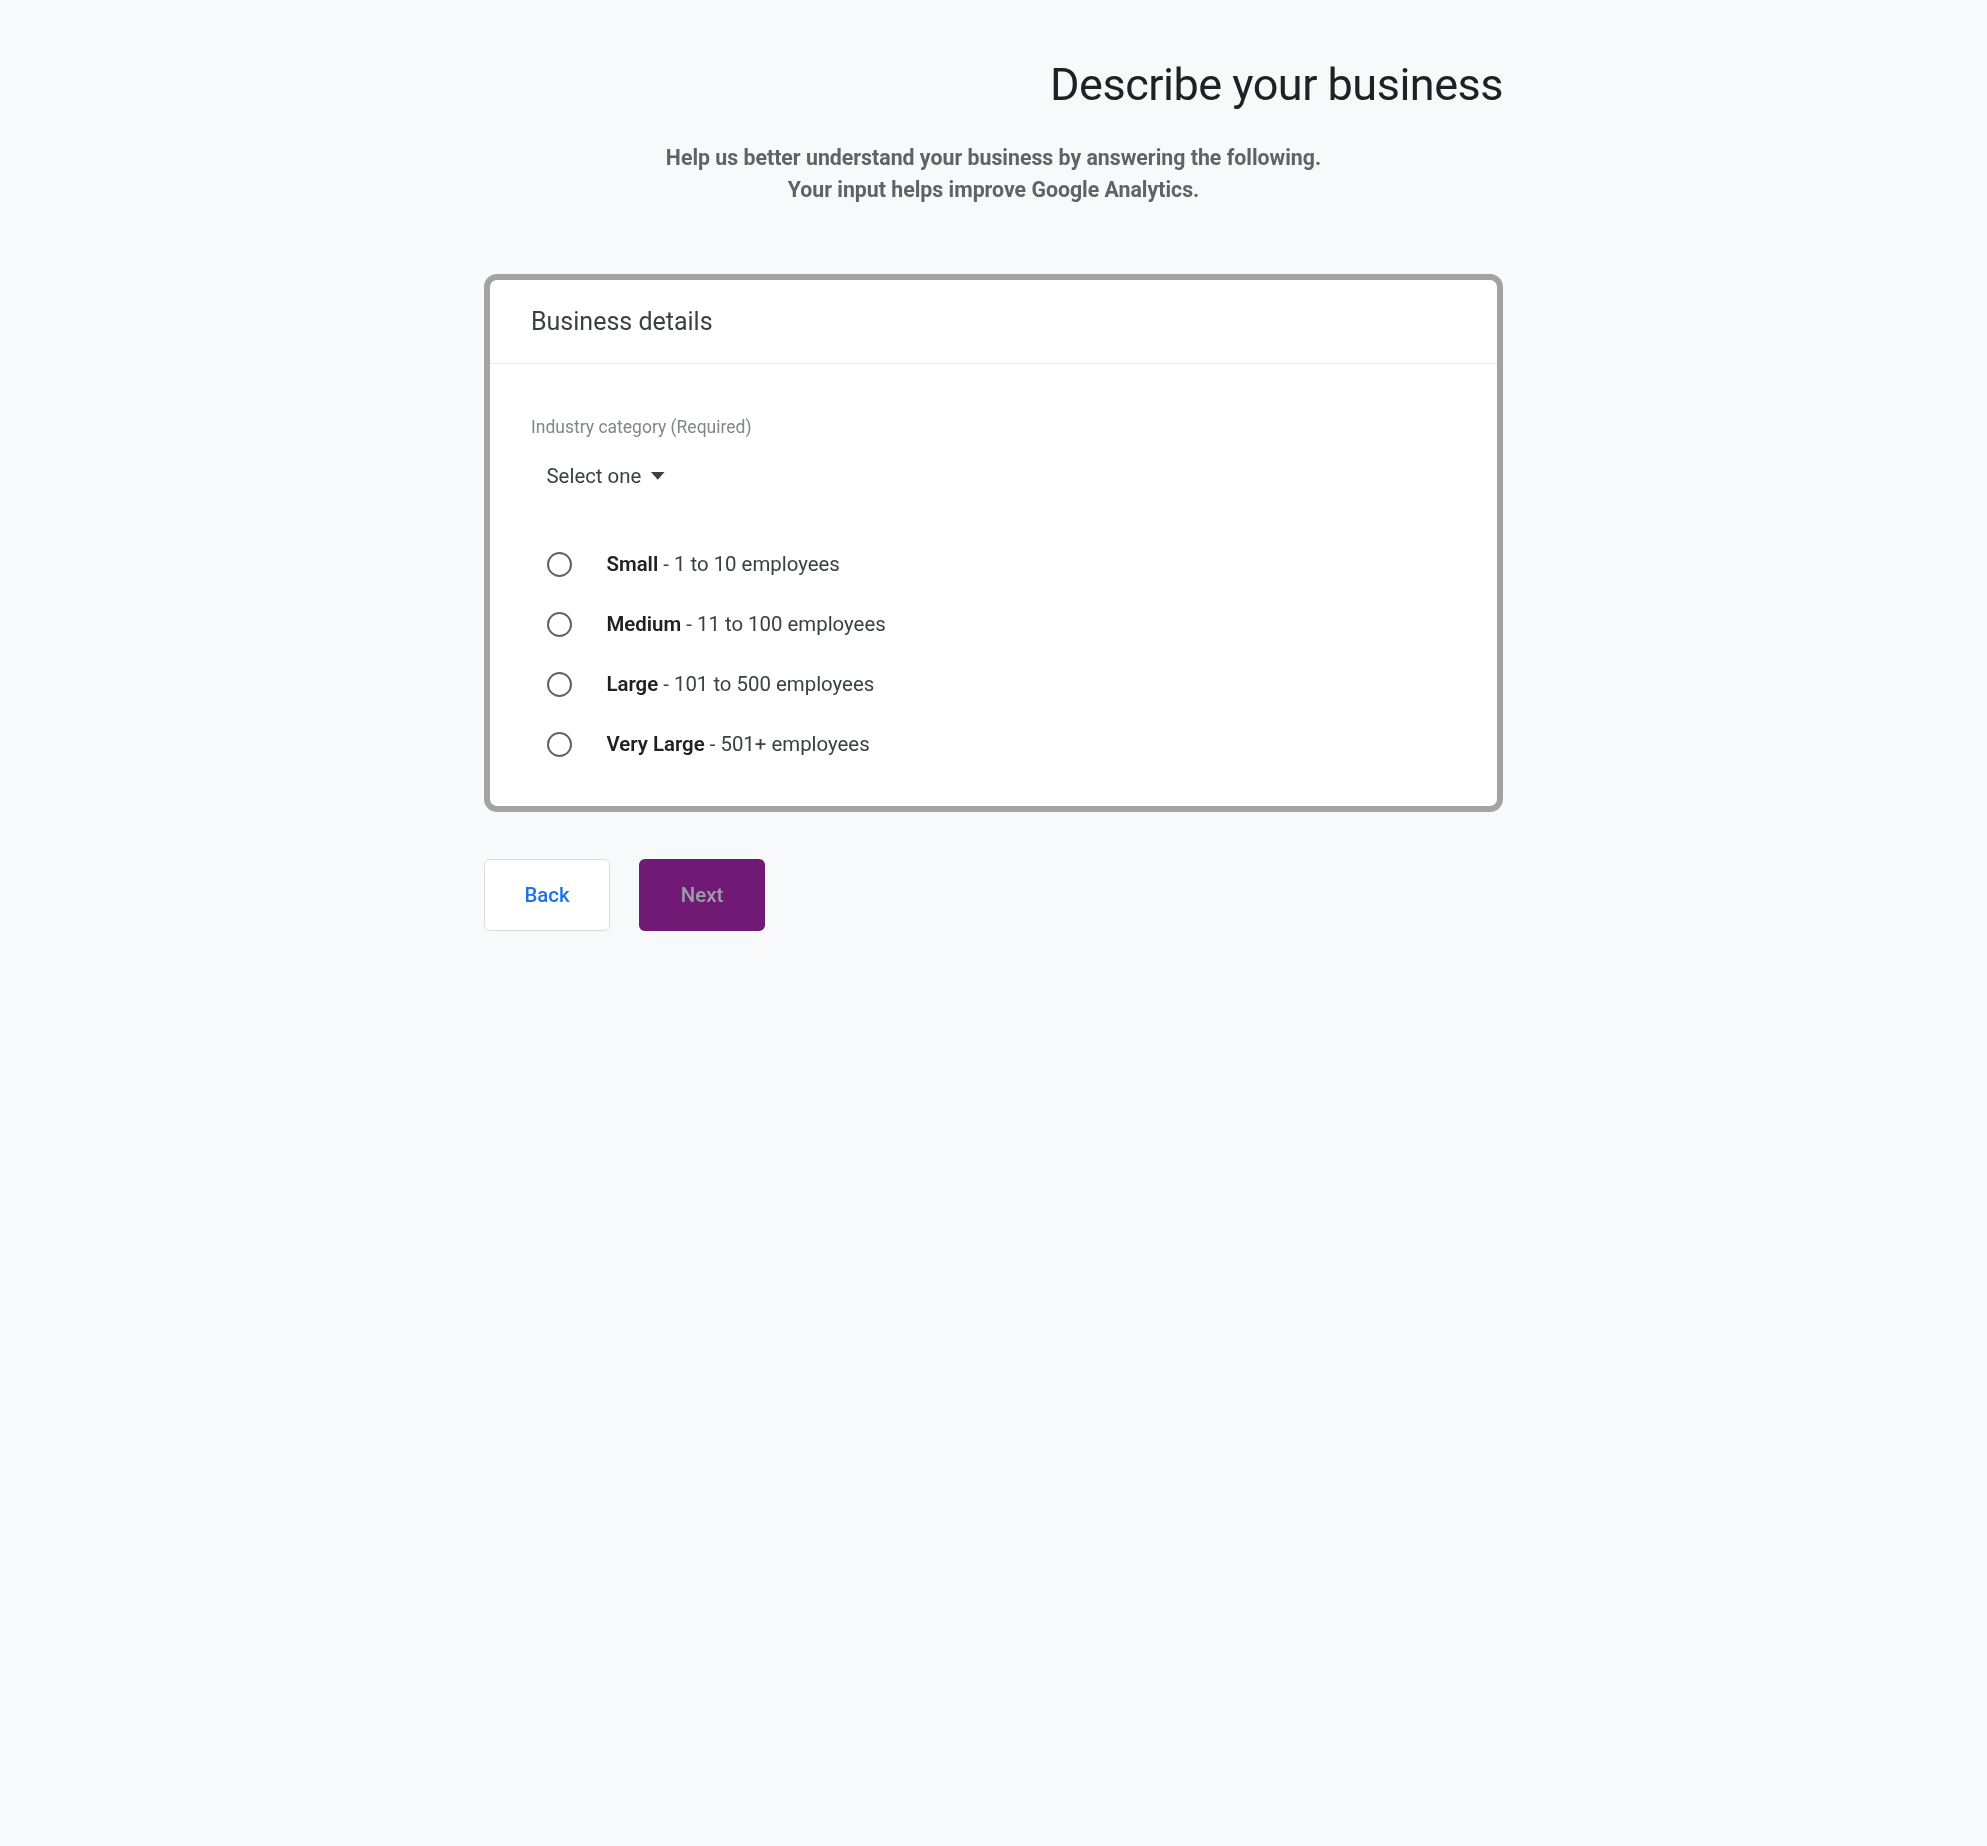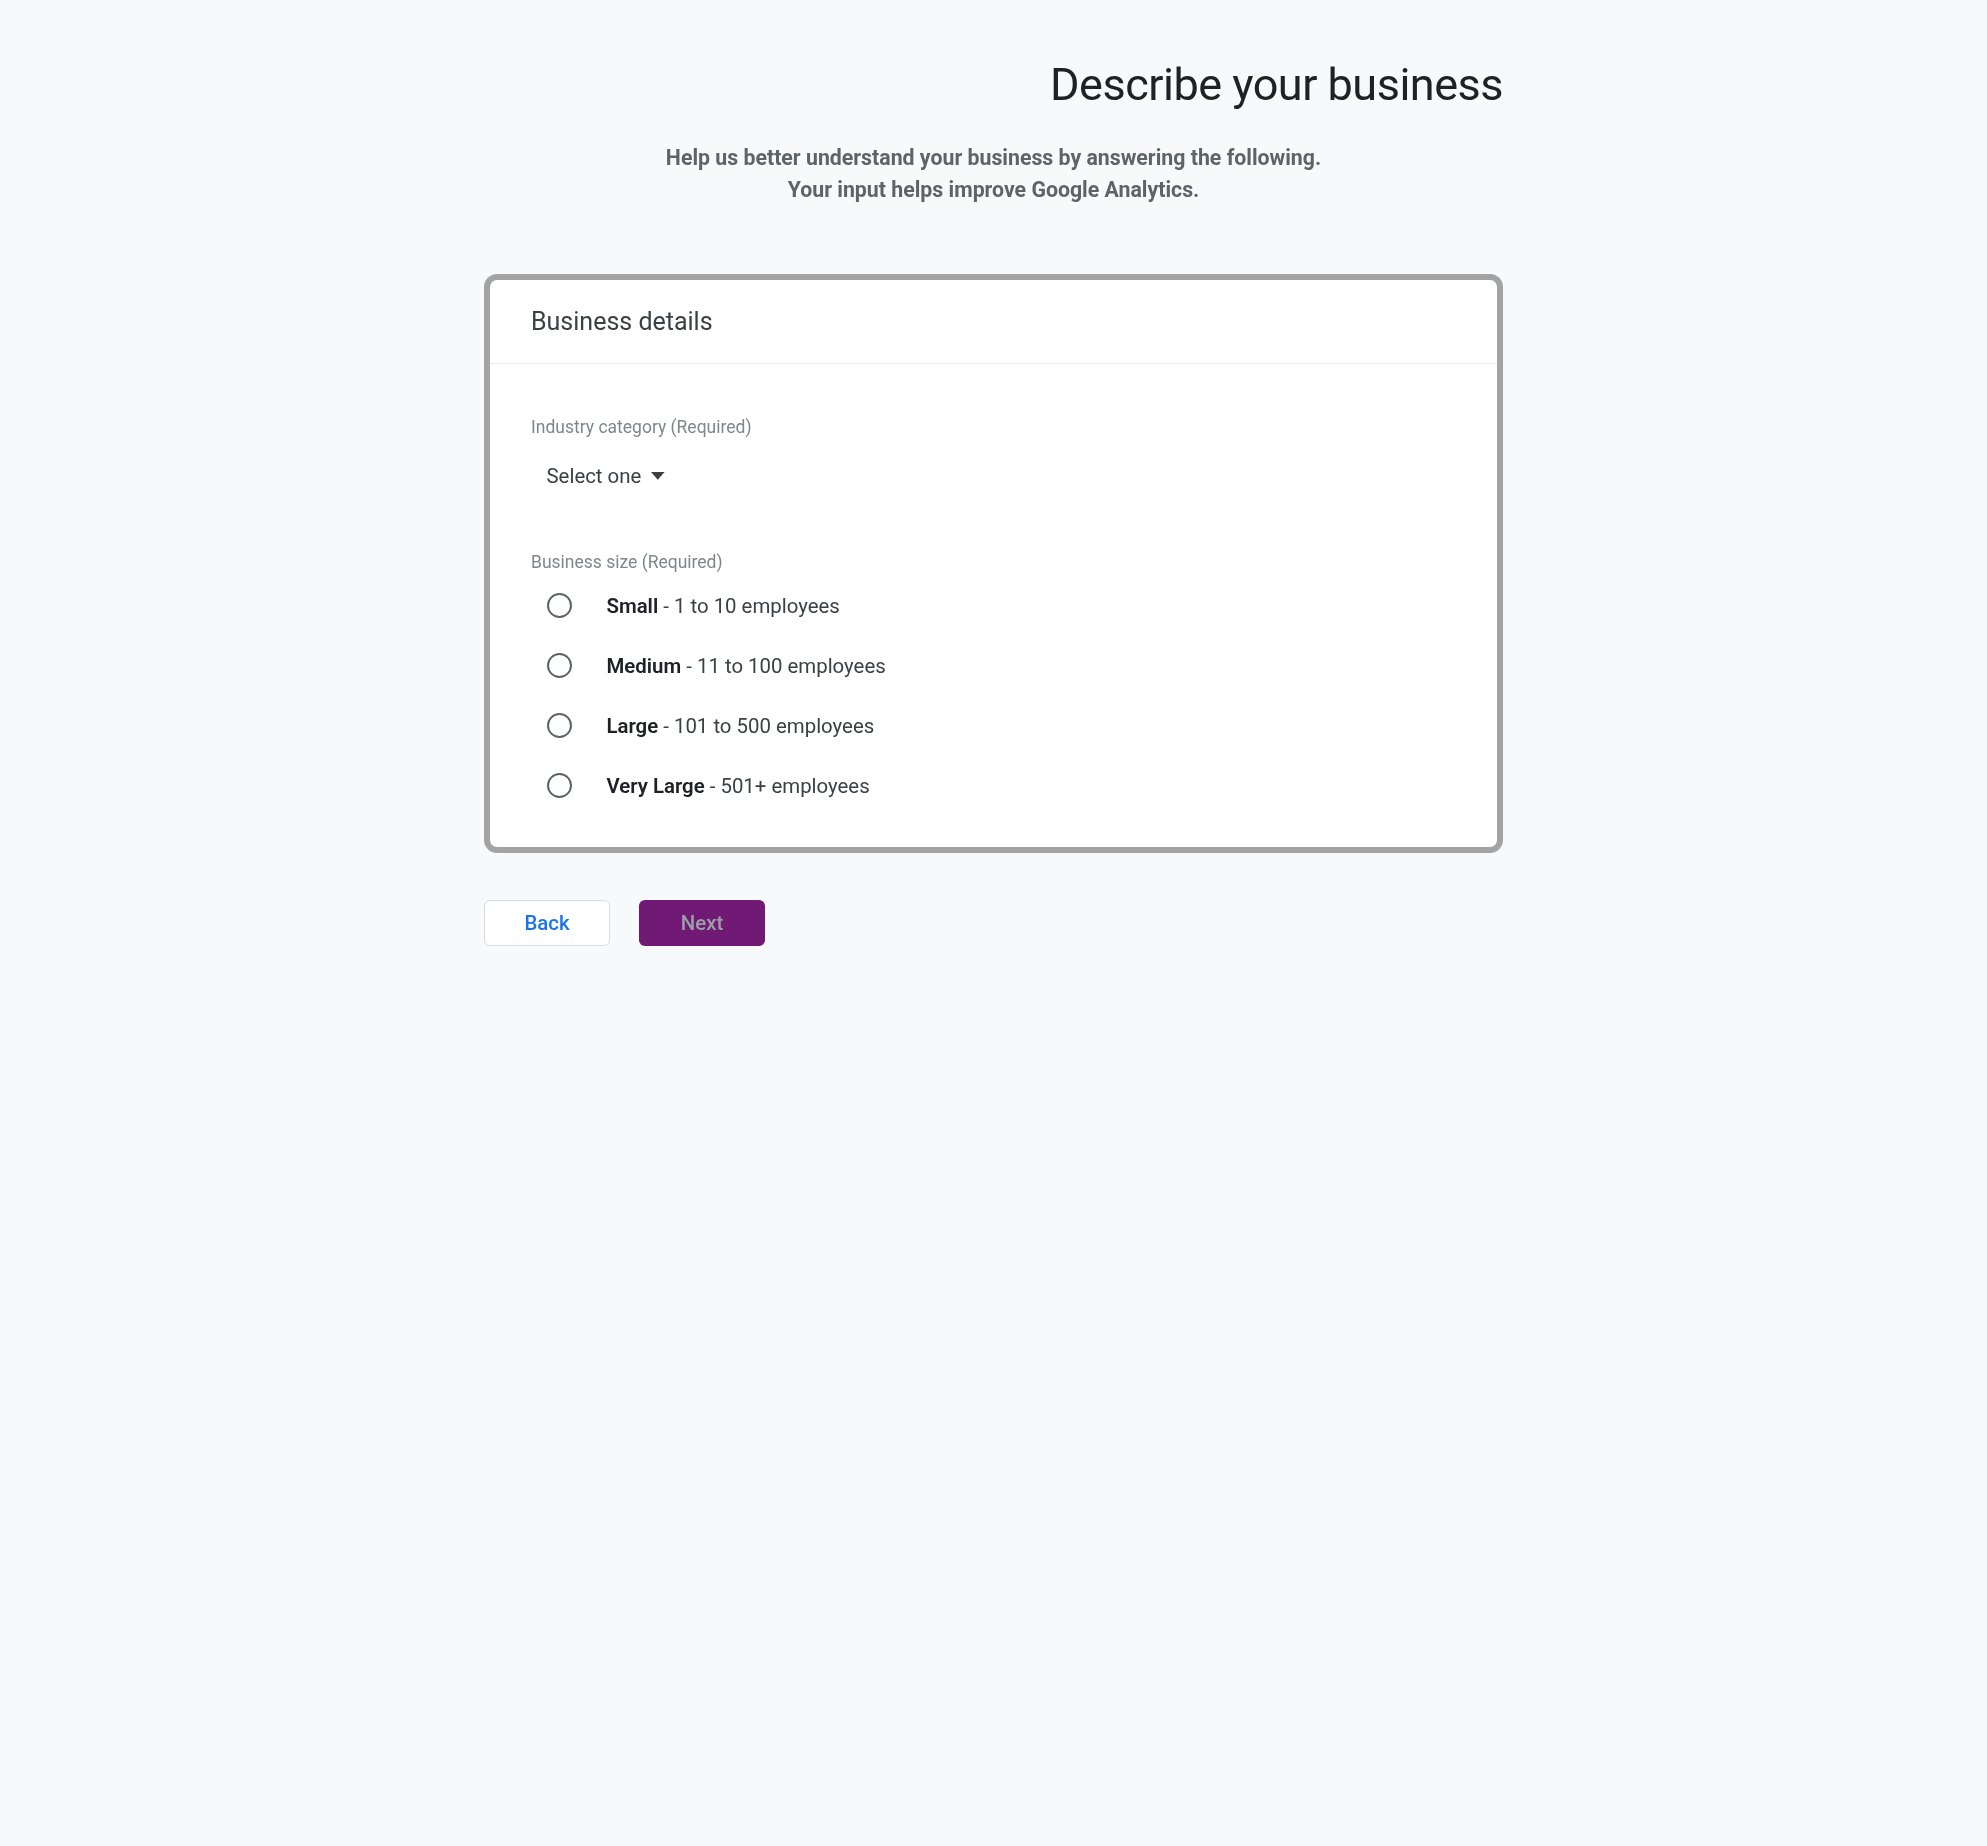--- a/index.html
+++ b/index.html
@@ -104,21 +104,21 @@
     font-weight: 400;
     color: #3c4043;
   }
   .footer-buttons {
     display: flex;
     gap: 29px;
     margin-top: 47px;
   }
   .btn {
     min-width: 126px;
-    height: 46px;
+    height: 72px;
     padding: 0 27px;
     border-radius: 5.8px;
     font-size: 20.4px;
     font-weight: 500;
     display: inline-flex;
     align-items: center;
     justify-content: center;
     cursor: pointer;
     font-family: inherit;
   }
@@ -156,21 +156,20 @@
 
       <div class="select-row">
         <span>Select one</span>
         <span class="caret-down">
           <svg width="13.6" height="7.8" viewBox="0 0 14 8">
               <path d="M0 0 L7 8 L14 0 Z" fill="#3c4043"></path>
             </svg>
         </span>
       </div>
 
-      <div class="field-label">Business size (Required)</div>
 
       <div class="radio-group">
 
         <div class="radio-item">
           <span class="radio-circle"></span>
           <span class="radio-label">
             <span class="bold">Small</span><span class="rest"> - 1 to 10 employees</span>
           </span>
         </div>
 

